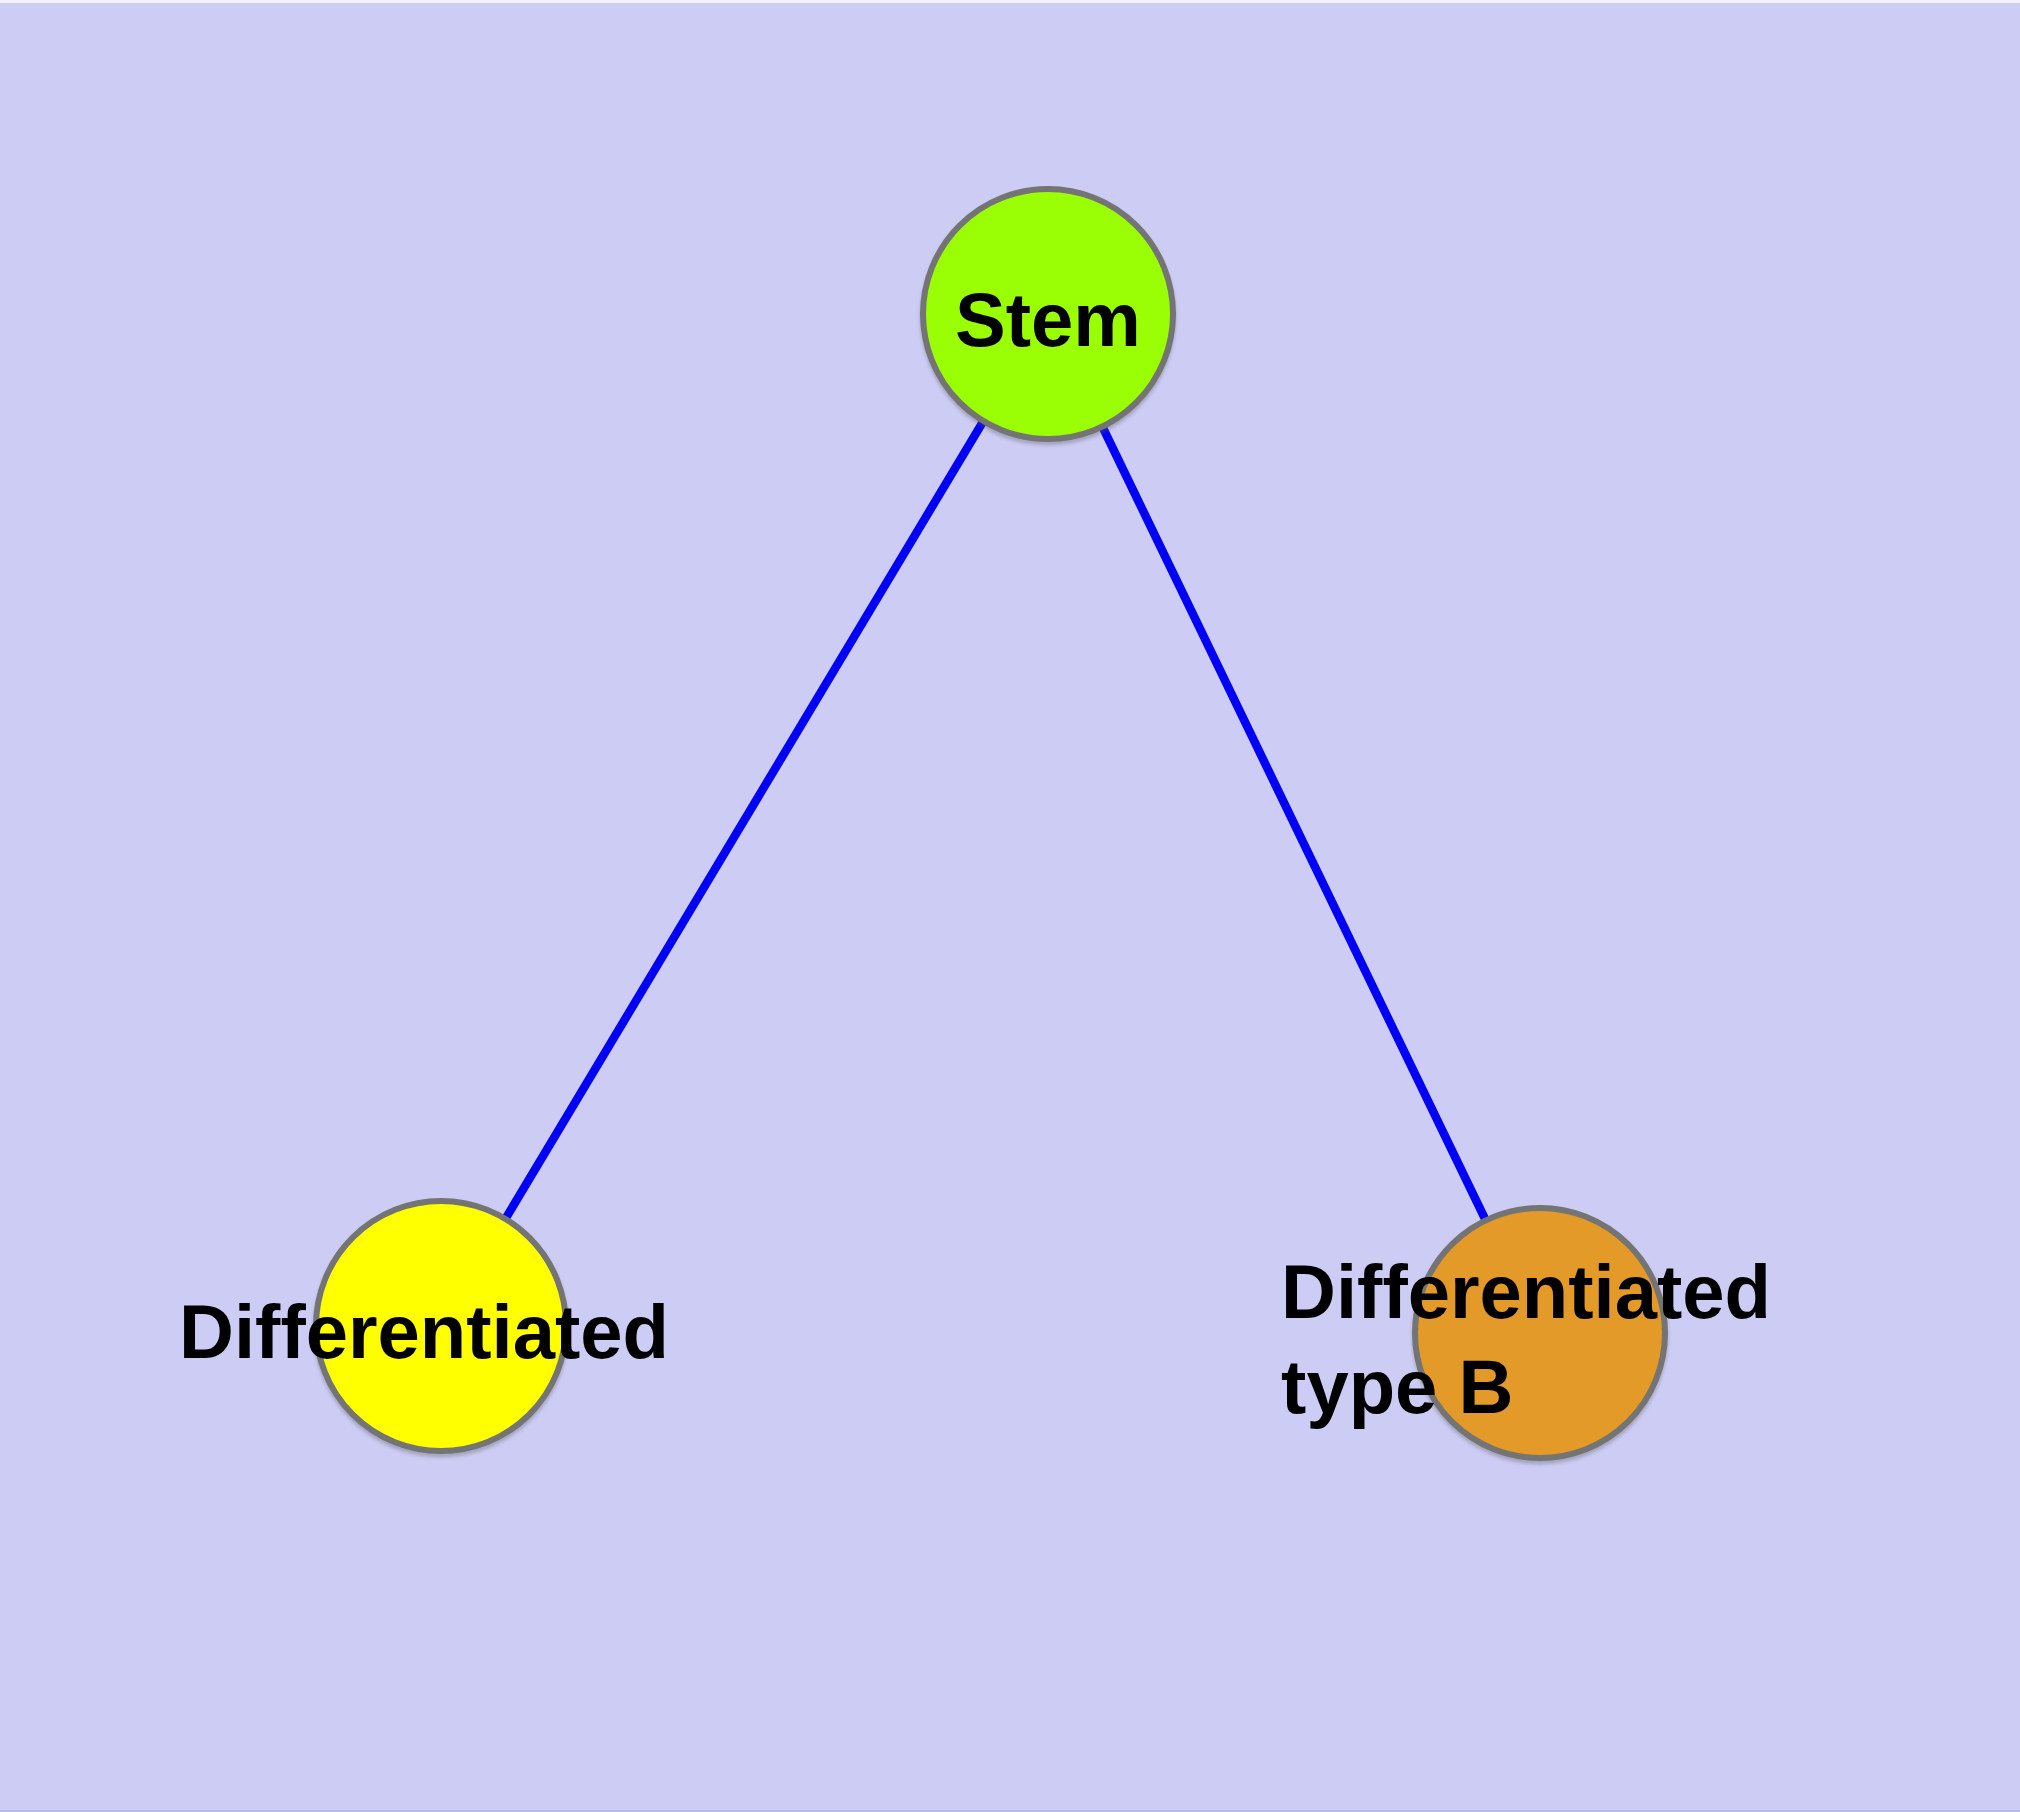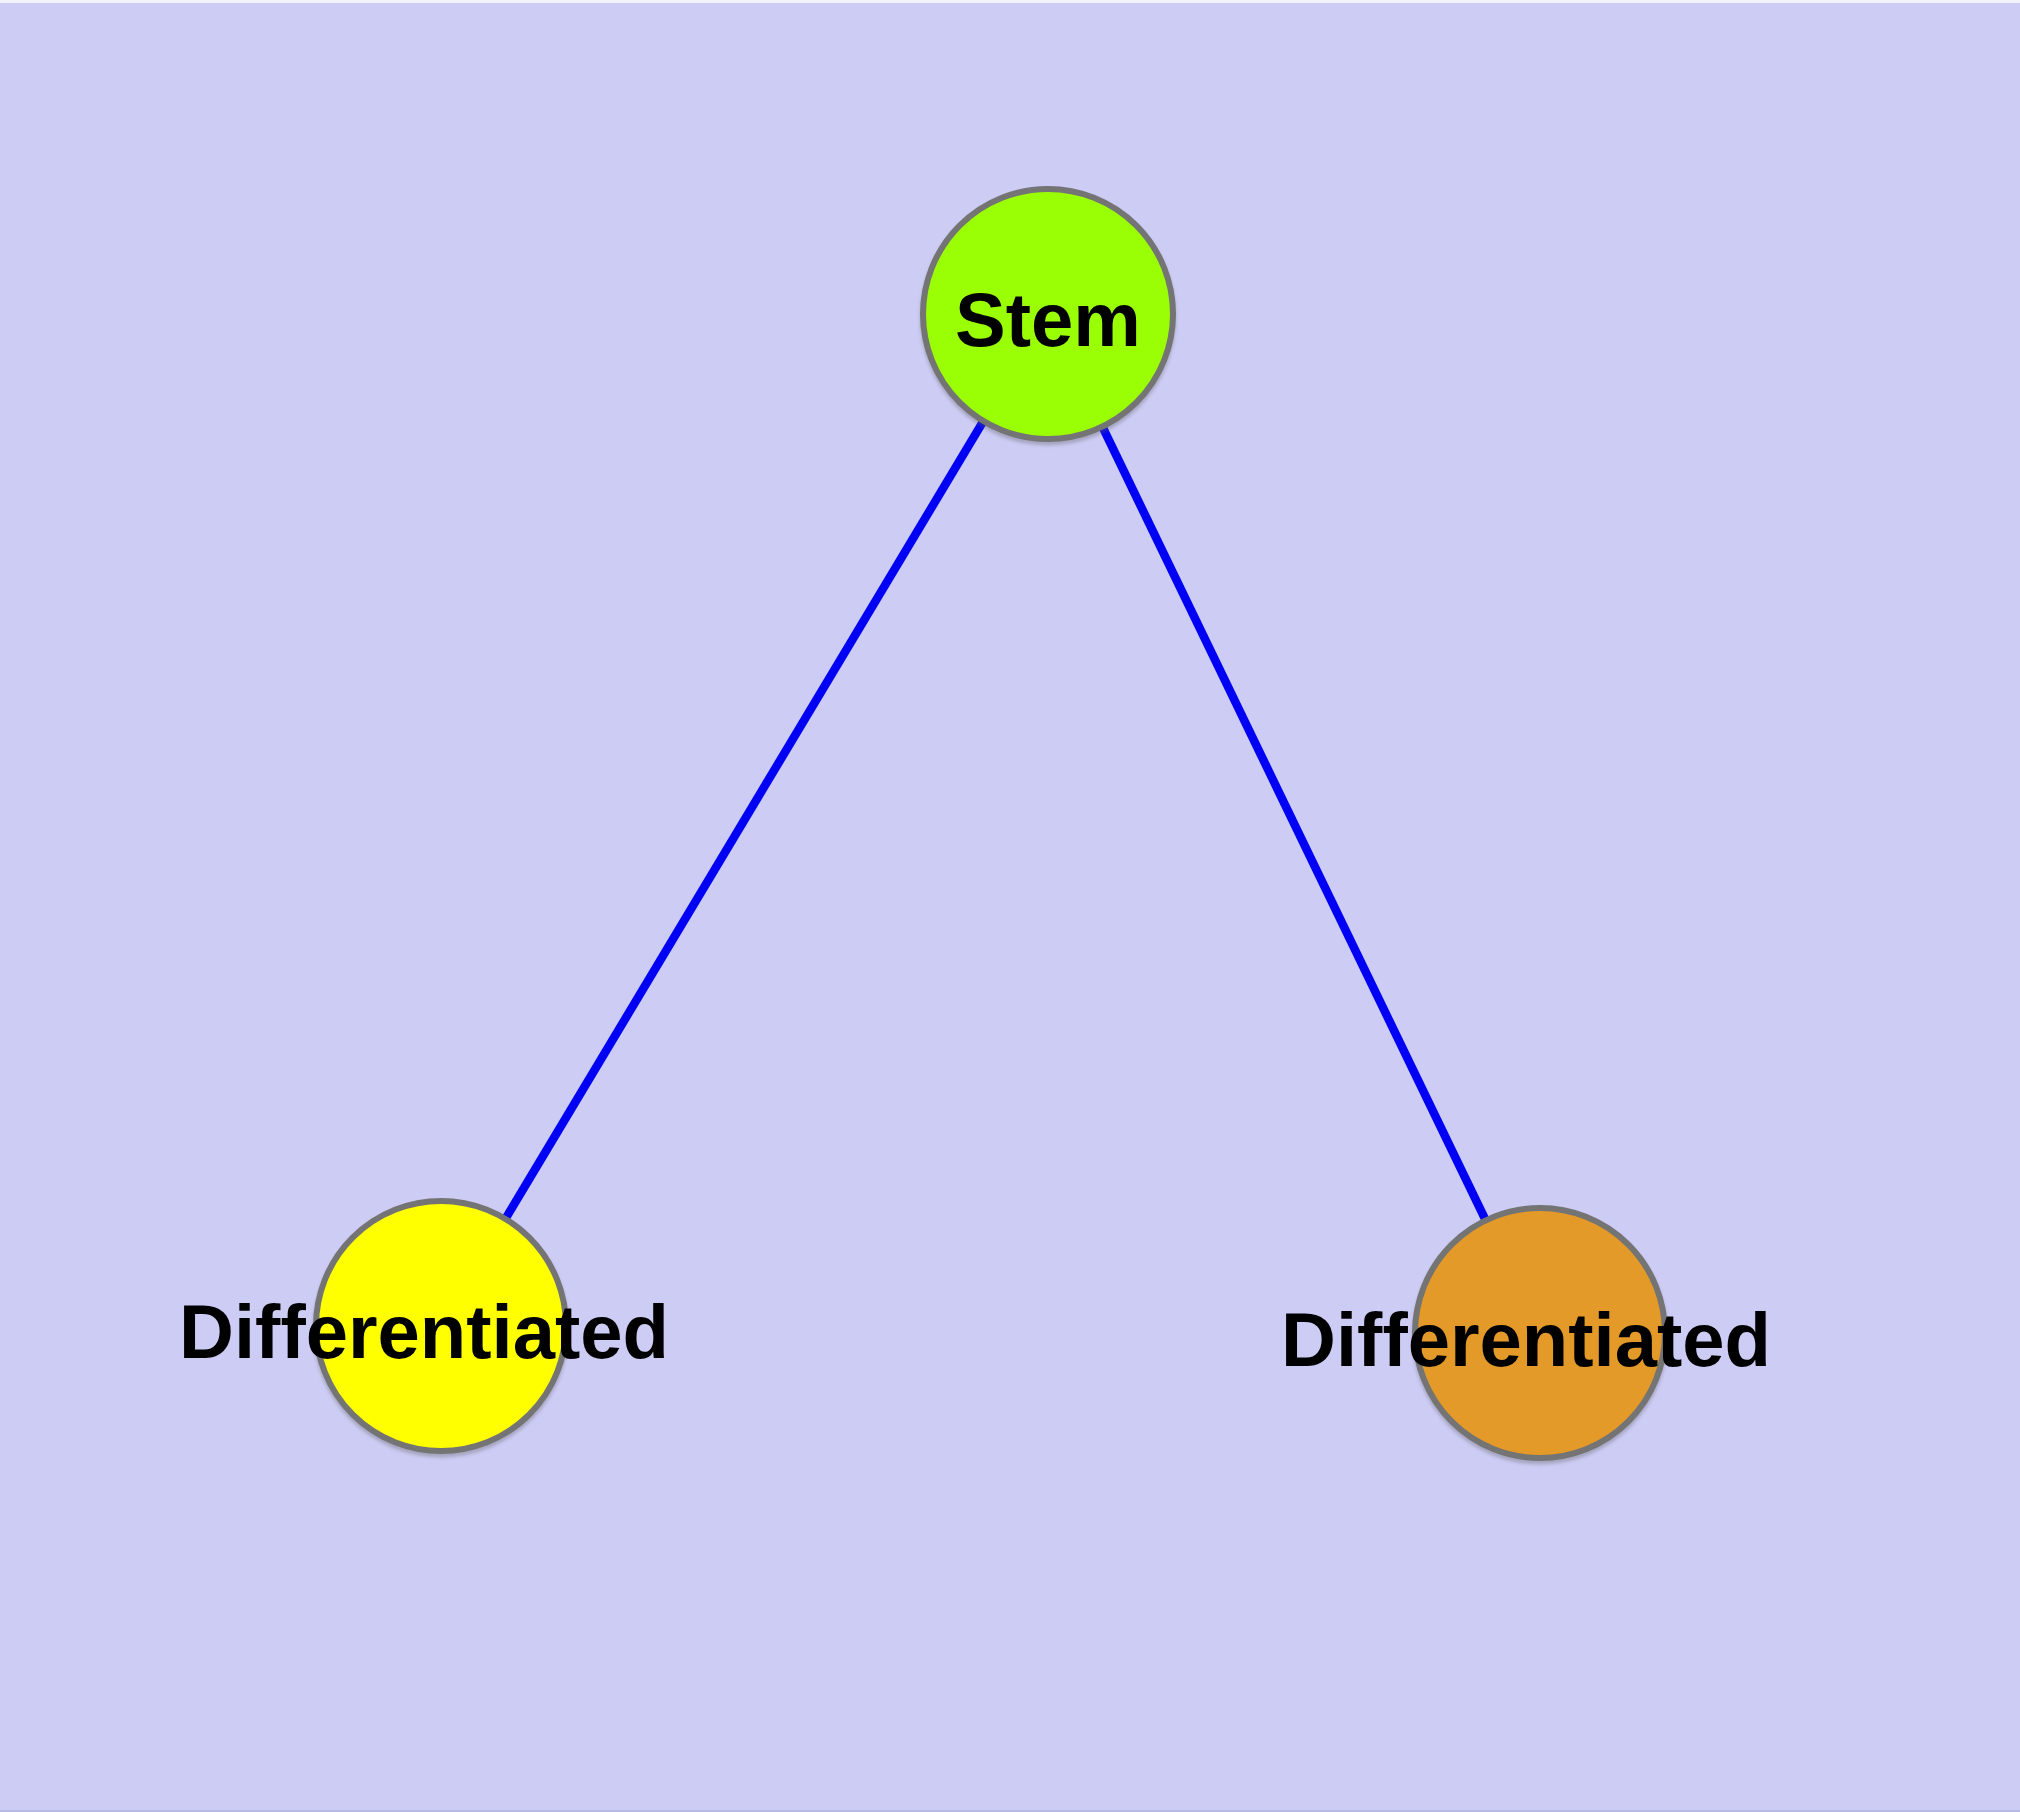--- a/index.html
+++ b/index.html
@@ -79,18 +79,19 @@
   <div class="node node-b"></div>
 
   <div class="label label-stem">Stem</div>
 
   <div class="label label-a">
     <div>Differentiated</div>
   </div>
 
   <div class="label label-b">
     <div>Differentiated</div>
+    <div>type B</div>
   </div>
 
   <div class="bottom-edge"></div>
 
 </div>
 
 
 </body></html>

